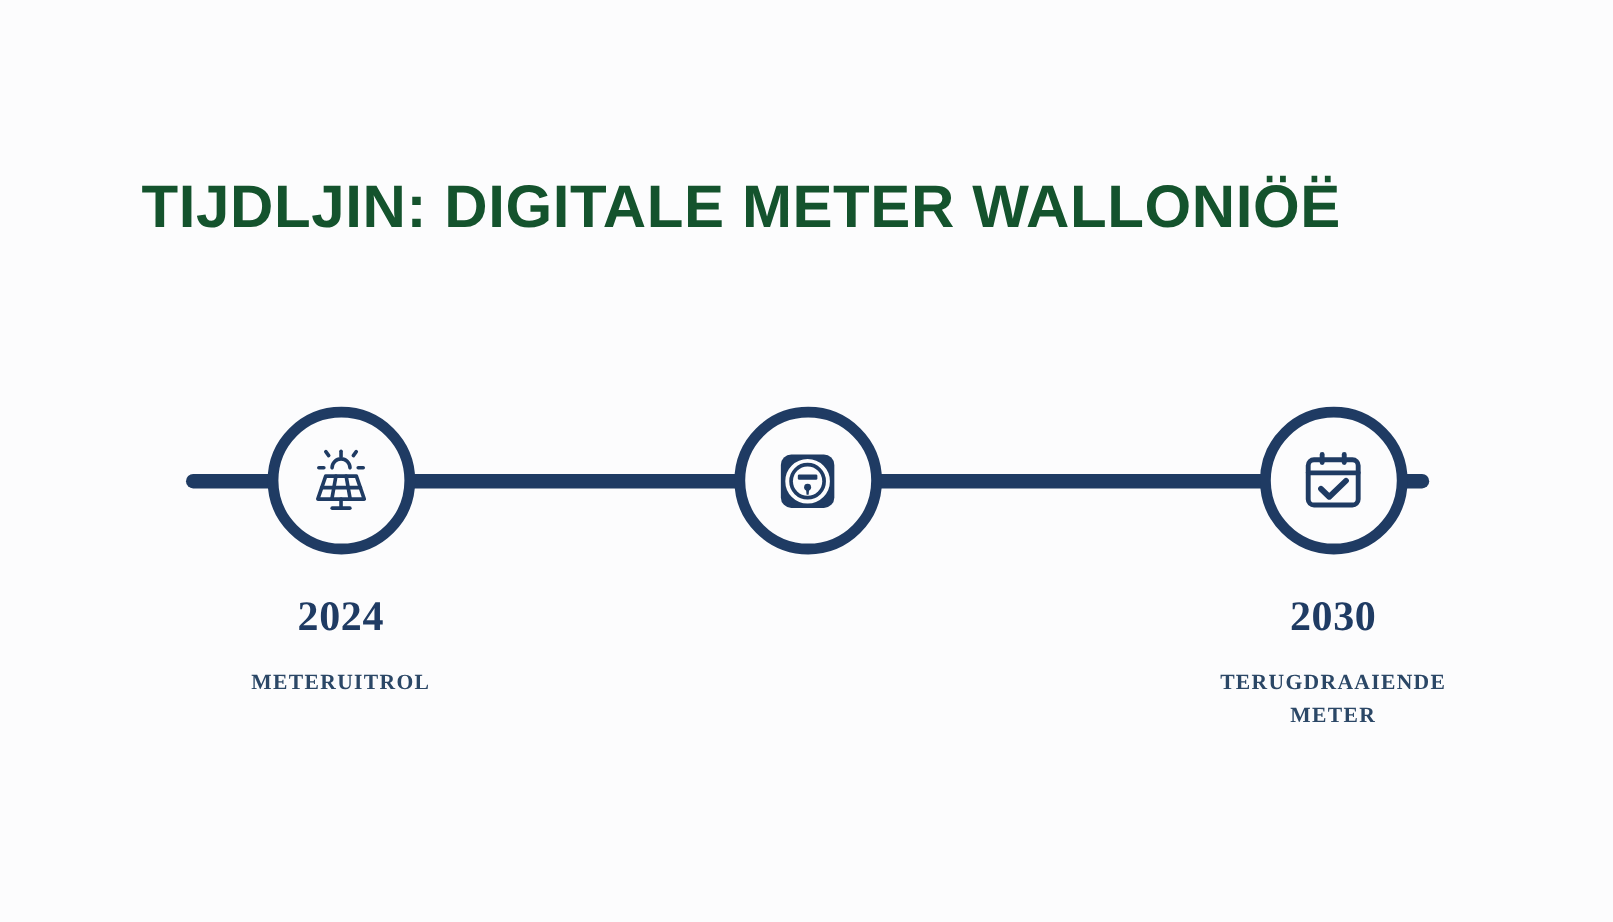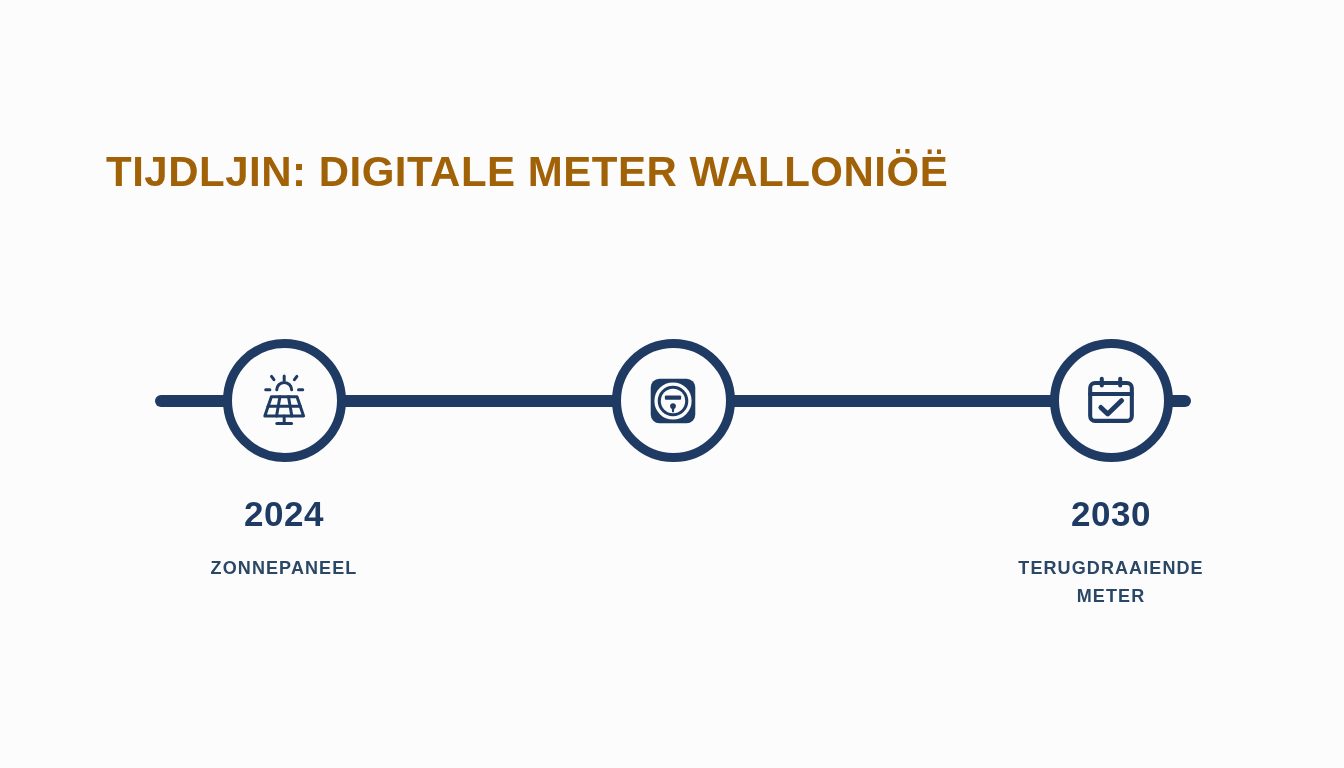--- a/index.html
+++ b/index.html
@@ -20,29 +20,29 @@
   #infographic {
     position: relative;
     width: 1344px;
     height: 768px;
     background: #fcfcfd;
   }
 
   
   #page-title {
     position: absolute;
-    left: 106px;
+    left: 118px;
     top: 141px;
     width: 1130px;
     height: 62px;
     line-height: 62px;
-    font-size: 42px;
+    font-size: 50px;
     font-weight: 700;
     letter-spacing: 0.5px;
-    color: #a16207;
+    color: #14532d;
     white-space: nowrap;
     font-stretch: condensed;
     transform: scaleX(1.0);
     transform-origin: left center;
   }
 
   
   #timeline-track {
     position: absolute;
     left: 155px;
@@ -53,20 +53,21 @@
     border-radius: 6px;
   }
 
   
   .milestone {
     position: absolute;
     top: 339px;
     width: 260px;
     margin-left: -130px;
     text-align: center;
+    font-family: Liberation Serif, serif;
   }
 
   .node-circle {
     position: relative;
     width: 123px;
     height: 123px;
     margin: 0 auto;
     border: 9px solid #1f3b63;
     border-radius: 50%;
     background: #fcfcfd;
@@ -133,21 +134,21 @@
 
         <line x1="27.8" y1="27.6" x2="24.3" y2="47.4"></line>
         <line x1="36.6" y1="27.6" x2="40.1" y2="47.4"></line>
 
         <line x1="32.2" y1="47.4" x2="32.2" y2="54.0"></line>
         <line x1="24.6" y1="55.2" x2="39.8" y2="55.2"></line>
       </svg>
     </div>
     <div class="year">2024</div>
     <div class="caption">
-      <span class="cap-line">ZONNEPANEEL</span>
+      <span class="cap-line">METERUITROL</span>
     </div>
   </div>
 
   <div class="milestone" id="milestone-1">
     <div class="node-circle">
       <svg class="node-icon" viewBox="0 0 64 64">
 
         <rect x="9" y="9" width="46" height="46" rx="9" ry="9" fill="#1f3b63"></rect>
 
         <circle cx="32" cy="32" r="17.5" fill="none" stroke="#fcfcfd" stroke-width="3.4"></circle>

